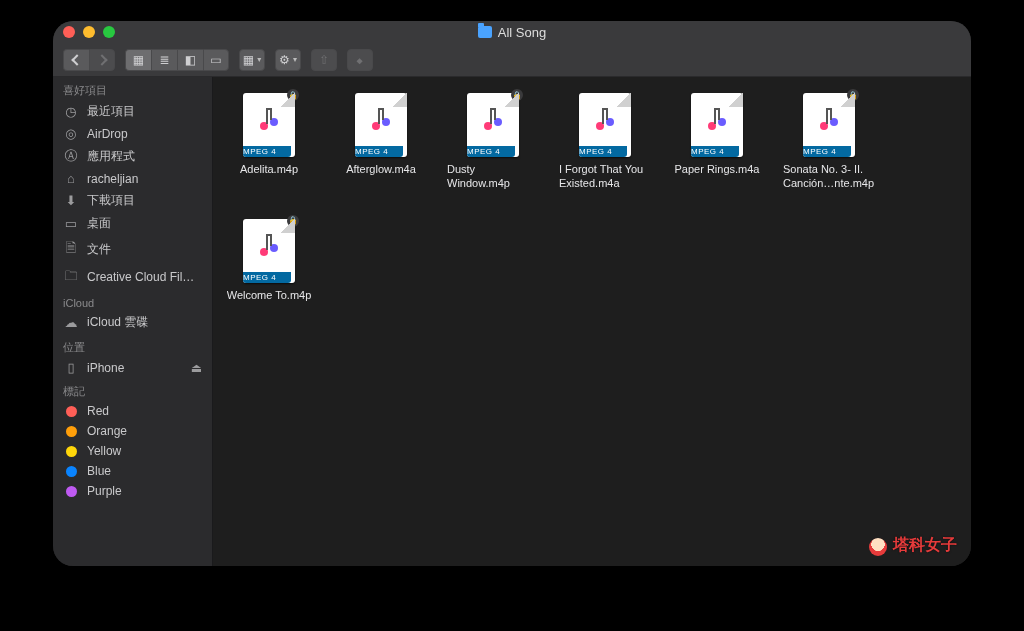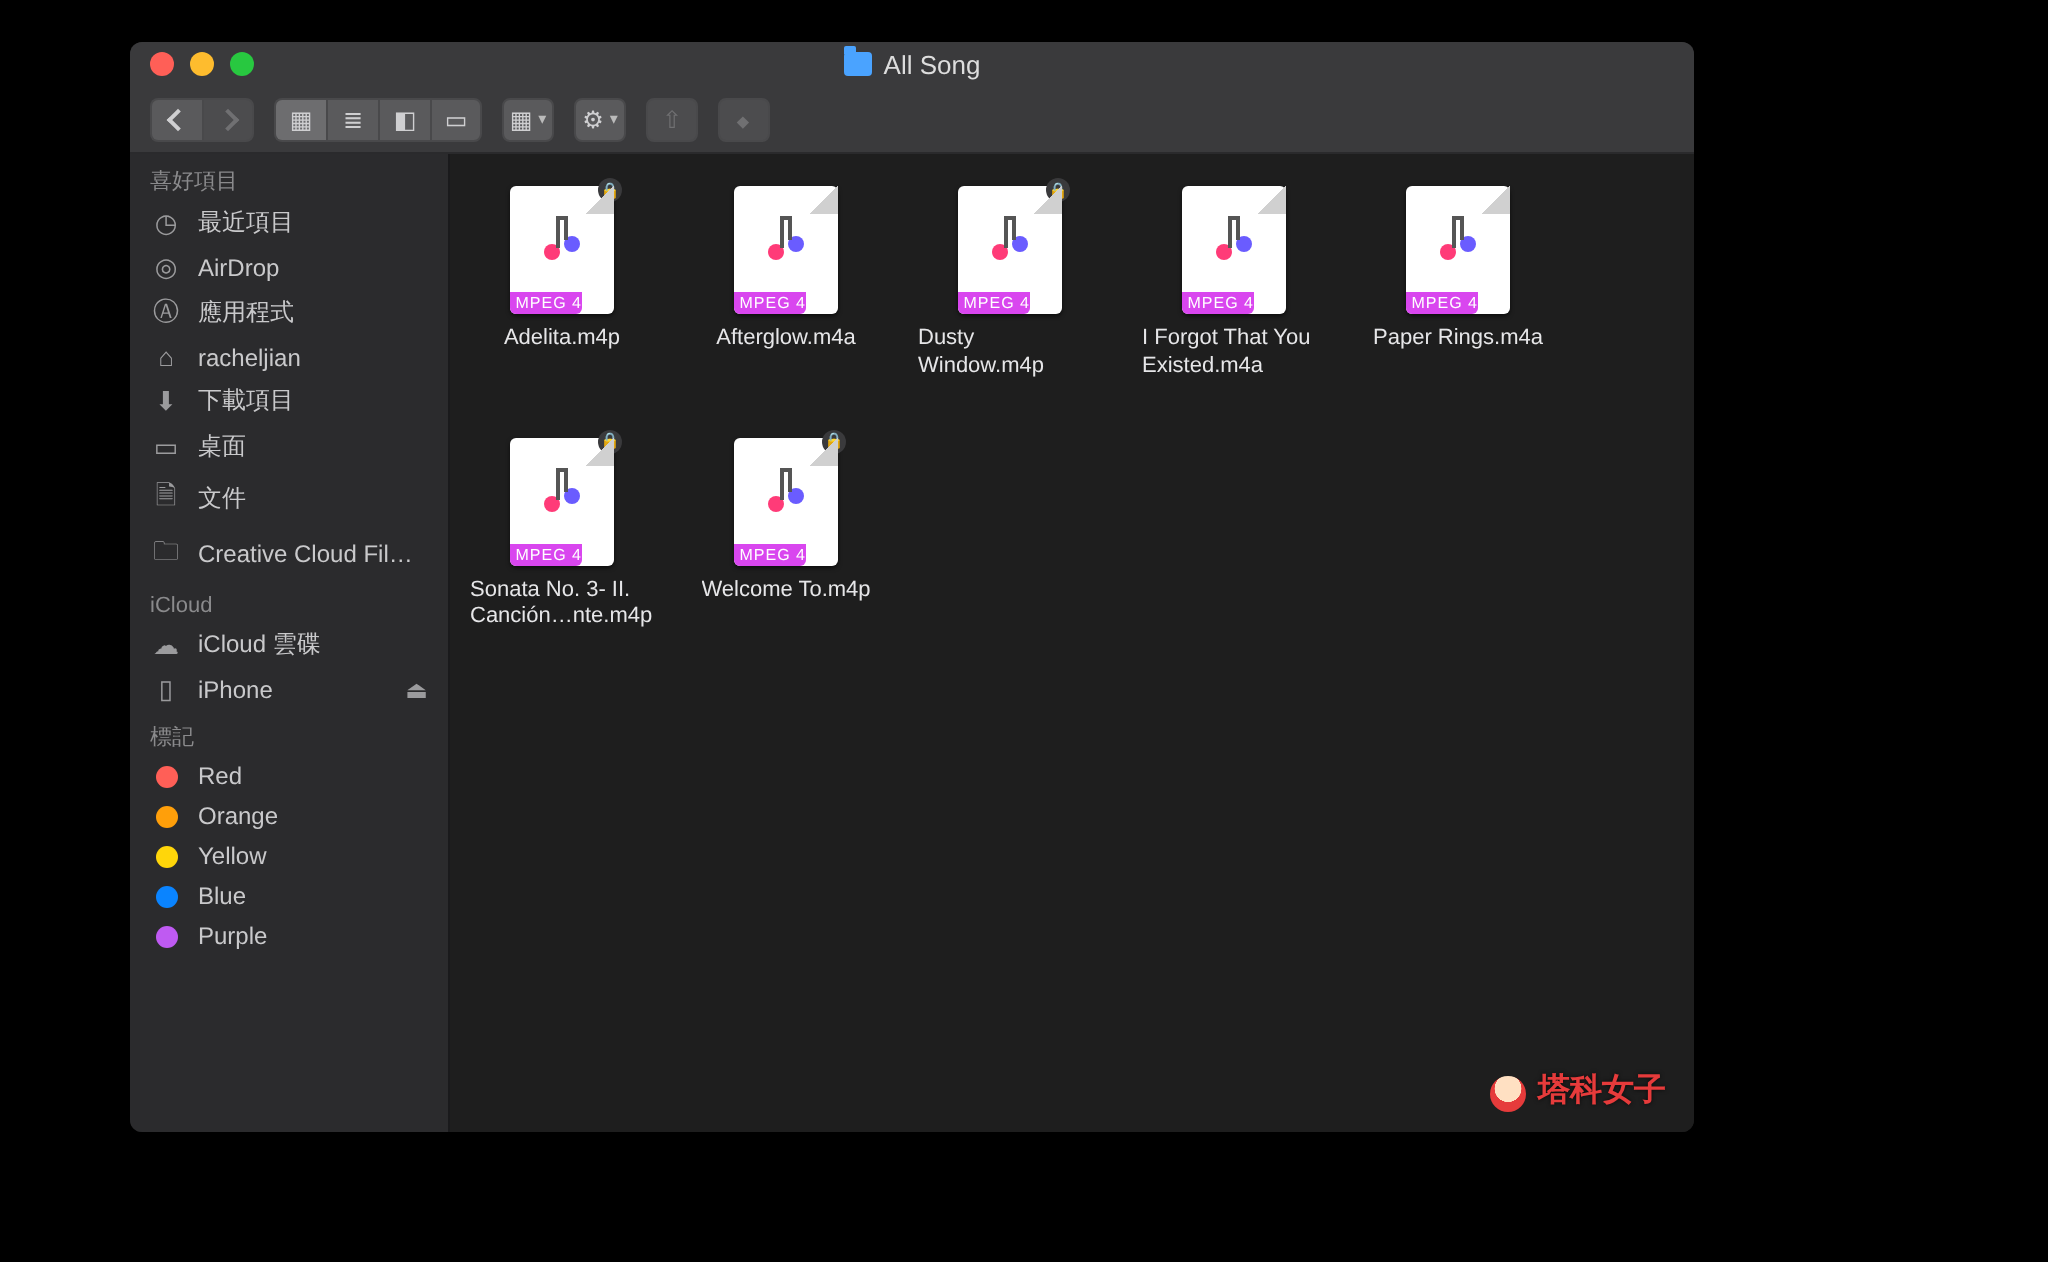--- a/index.html
+++ b/index.html
@@ -1,27 +1,26 @@
 <!DOCTYPE html>
 <html><head>
 <meta charset="utf-8">
 <style>
   * { box-sizing: border-box; margin: 0; padding: 0; font-family: -apple-system, "Helvetica Neue", Arial, sans-serif; }
   body { background: #000; width: 1024px; height: 631px; overflow: hidden; position: relative; }
 
   .window {
     position: absolute;
     left: 53px; top: 21px;
-    width: 782px; height: 545px;
+    width: 918px; height: 545px;
     background: #1e1e1e;
-    border-radius: 6px;
+    border-radius: 20px;
     box-shadow: 0 10px 40px rgba(0,0,0,.6);
     display: flex; flex-direction: column;
     overflow: hidden;
-    margin-left: 12px;
   }
 
   
   .titlebar {
     height: 22px;
     background: #3a3a3c;
     display: flex; align-items: center;
     position: relative;
   }
   .traffic { display: flex; gap: 8px; margin-left: 10px; }
@@ -104,23 +103,23 @@
   }
   .note { width:22px; height:22px; position:relative; }
   .note .a,.note .b{ position:absolute; width:8px; height:8px; border-radius:50%; }
   .note .a{ background:#ff3b78; left:2px; bottom:0;}
   .note .b{ background:#6a5cff; right:2px; bottom:4px;}
   .note .s1,.note .s2{position:absolute;width:2px;background:#555;}
   .note .s1{left:8px;bottom:6px;height:14px;}
   .note .s2{right:8px;bottom:10px;height:12px;}
   .note::after{content:"";position:absolute;left:8px;right:8px;top:0;height:2px;background:#555;}
   .file .badge{
-    position:absolute; left:0; right:16px; bottom:0;
-    background:#d946ef; color:#fff; font-size:8px; letter-spacing:.5px;
-    text-align:right; padding:1px 0; border-radius:0 0 3px 3px;
+    position:absolute; left:0; right:4px; bottom:0;
+    background:#0369a1; color:#fff; font-size:8px; letter-spacing:.5px;
+    text-align:left; padding:1px 0; border-radius:0 0 3px 3px;
   }
   .file .lock{
     position:absolute; top:-4px; right:-4px; width:12px; height:12px;
     background:#3a3a3c; border-radius:50%; color:#ccc; font-size:8px;
     display:flex;align-items:center;justify-content:center;
   }
   .file .name{
     font-size:11px; text-align:left; color:#e6e6e8;
     line-height:1.25; max-width:100%;
     display:-webkit-box;-webkit-line-clamp:2;-webkit-box-orient:vertical;overflow:hidden;
@@ -233,20 +232,21 @@
           <span class="ico">🗀</span>
           <span>Creative Cloud Fil…</span>
         </div>
 
       <div class="sb-section-label">iCloud</div>
       <div class="sb-item">
           <span class="ico">☁</span>
           <span>iCloud 雲碟</span>
         </div>
 
+      <div class="sb-section-label">位置</div>
       <div class="sb-item">
         <span class="ico">▯</span>
         <span>iPhone</span>
         <span class="eject">⏏</span>
       </div>
 
       <div class="sb-section-label">標記</div>
       <div id="tags-container">
           <div class="sb-item">
             <span class="ico">

